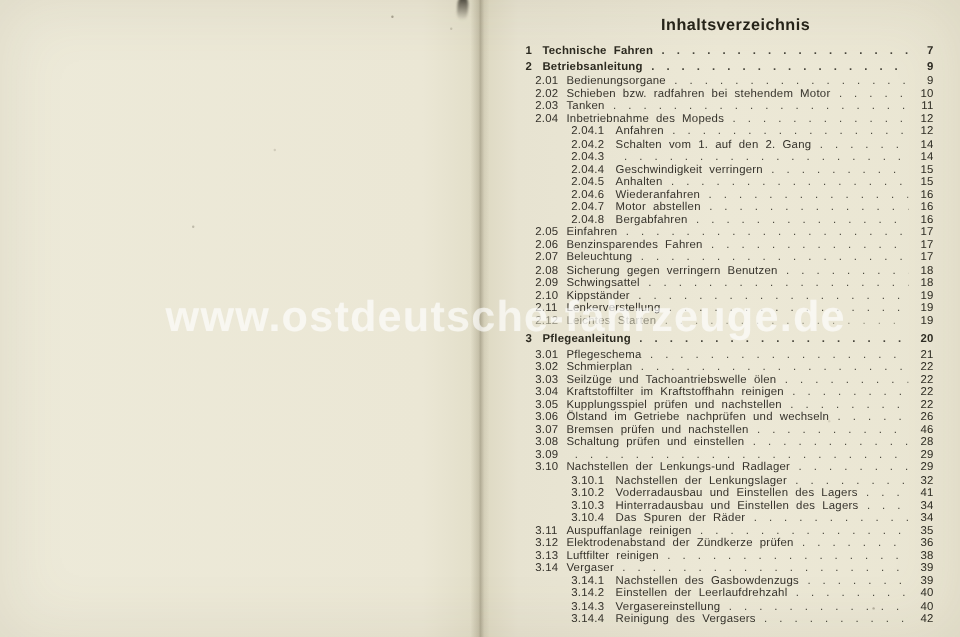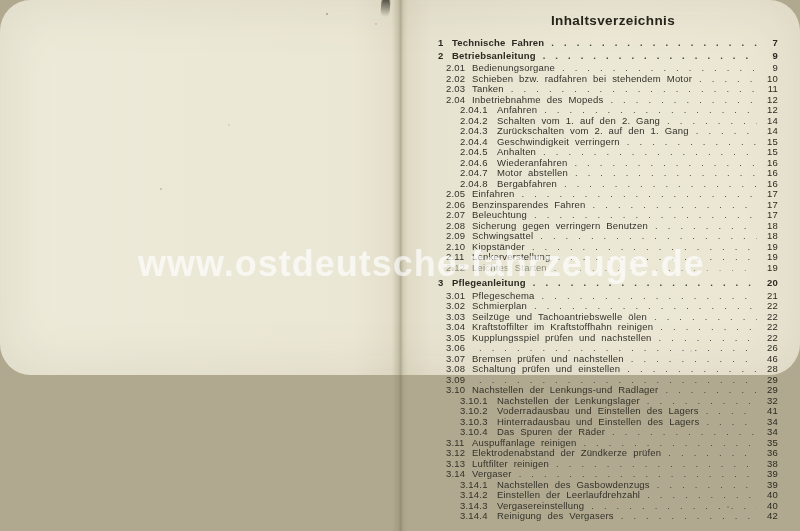--- a/index.html
+++ b/index.html
@@ -2,24 +2,23 @@
 <html><head>
 <meta charset="utf-8">
 <style>
   html,body{margin:0;padding:0;}
   body{
     width:800px;height:531px;overflow:hidden;
     font-family:"Liberation Sans", sans-serif;
     background:#b0a98f;
   }
   .spread{
-    position:relative;width:800px;height:375px;
+    position:relative;width:800px;height:531px;
     background:linear-gradient(90deg,#edead9 0%,#ebe7d5 44%,#e3dfca 49%,#ddd8c1 50%,#e7e3d1 54%,#ece8d6 75%,#eae6d3 100%);
     box-shadow:inset 0 0 55px rgba(125,115,82,0.14);
-    border-radius:31px;
   }
   
   .specks{
     position:absolute;left:0;top:0;width:2px;height:2px;border-radius:50%;
     background:transparent;
     box-shadow:
       326px 13px 0 0 rgba(86,80,62,0.45),
       375px 23px 0 0 rgba(86,80,62,0.22),
       160px 188px 0 0 rgba(86,80,62,0.30),
       228px 124px 0 0 rgba(86,80,62,0.18),
@@ -67,21 +66,21 @@
     white-space:nowrap;
   }
   .lvl1{margin-top:5px;font-weight:bold;color:#2c2a20;}
   .row:first-child{margin-top:0;}
   .lvl1 + .row{margin-top:2px;}
   .num{flex:0 0 auto;display:inline-block;}
   .lvl1 .num{width:14px;}
   .lvl2{padding-left:8px;}
   .lvl2 .num{width:26px;}
   .lvl3{padding-left:22px;}
-  .lvl3 .num{width:37px;}
+  .lvl3 .num{width:37px;margin-left:16px;}
   .label{flex:0 0 auto;}
   .leader{
     flex:1 1 auto;overflow:hidden;margin:0 5px 0 7px;
     word-spacing:7px;color:#46443a;
   }
   .page-num{flex:0 0 auto;min-width:16px;text-align:right;color:#2d2b22;}
   .row.faded .num,.row.faded .label,.row.faded .leader{color:#8f8c7c;}
 </style>
 </head>
 <body>
@@ -138,21 +137,20 @@
           <span class="page-num">12</span>
         </div>
         <div class="row lvl3">
           <span class="num">2.04.2</span>
           <span class="label">Schalten vom 1. auf den 2. Gang</span>
           <span class="leader">. . . . . . . . . . . . . . . . . . . . . . . . . . . . . . . . . . . . . . . .</span>
           <span class="page-num">14</span>
         </div>
         <div class="row lvl3">
           <span class="num">2.04.3</span>
-          <span class="label">Zurückschalten vom 2. auf den 1. Gang</span>
           <span class="leader">. . . . . . . . . . . . . . . . . . . . . . . . . . . . . . . . . . . . . . . .</span>
           <span class="page-num">14</span>
         </div>
         <div class="row lvl3">
           <span class="num">2.04.4</span>
           <span class="label">Geschwindigkeit verringern</span>
           <span class="leader">. . . . . . . . . . . . . . . . . . . . . . . . . . . . . . . . . . . . . . . .</span>
           <span class="page-num">15</span>
         </div>
         <div class="row lvl3">
@@ -258,20 +256,21 @@
           <span class="page-num">22</span>
         </div>
         <div class="row lvl2">
           <span class="num">3.05</span>
           <span class="label">Kupplungsspiel prüfen und nachstellen</span>
           <span class="leader">. . . . . . . . . . . . . . . . . . . . . . . . . . . . . . . . . . . . . . . .</span>
           <span class="page-num">22</span>
         </div>
         <div class="row lvl2">
           <span class="num">3.06</span>
+          <span class="label">Ölstand im Getriebe nachprüfen und wechseln</span>
           <span class="leader">. . . . . . . . . . . . . . . . . . . . . . . . . . . . . . . . . . . . . . . .</span>
           <span class="page-num">26</span>
         </div>
         <div class="row lvl2">
           <span class="num">3.07</span>
           <span class="label">Bremsen prüfen und nachstellen</span>
           <span class="leader">. . . . . . . . . . . . . . . . . . . . . . . . . . . . . . . . . . . . . . . .</span>
           <span class="page-num">46</span>
         </div>
         <div class="row lvl2">

